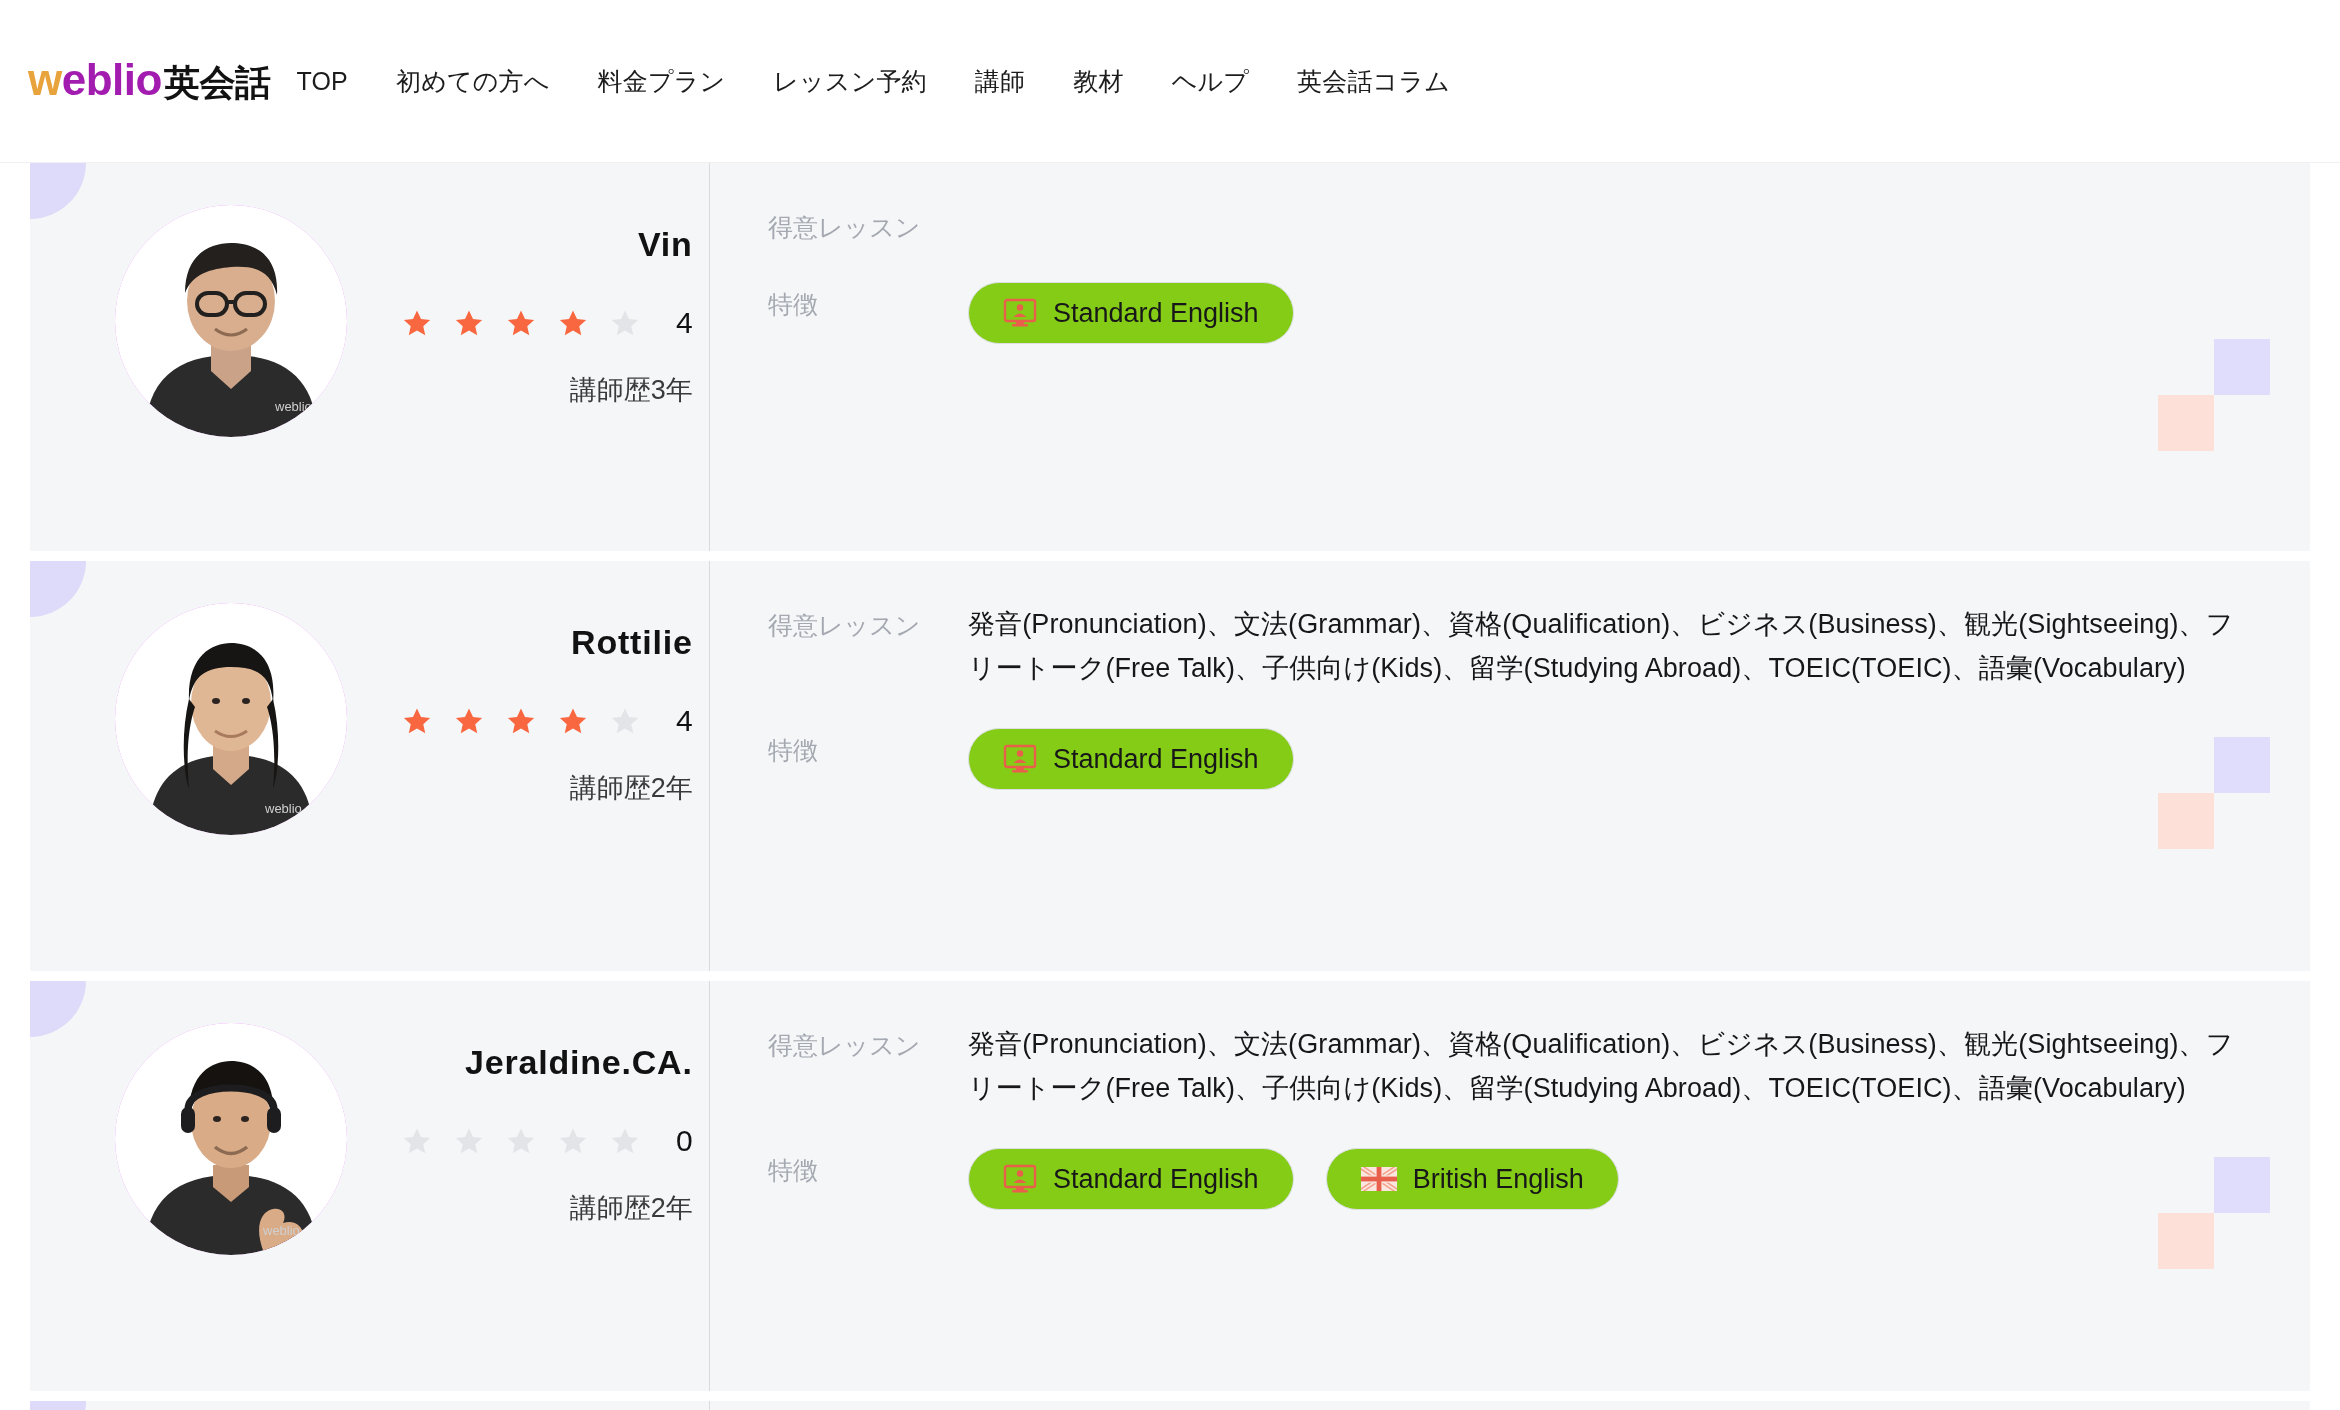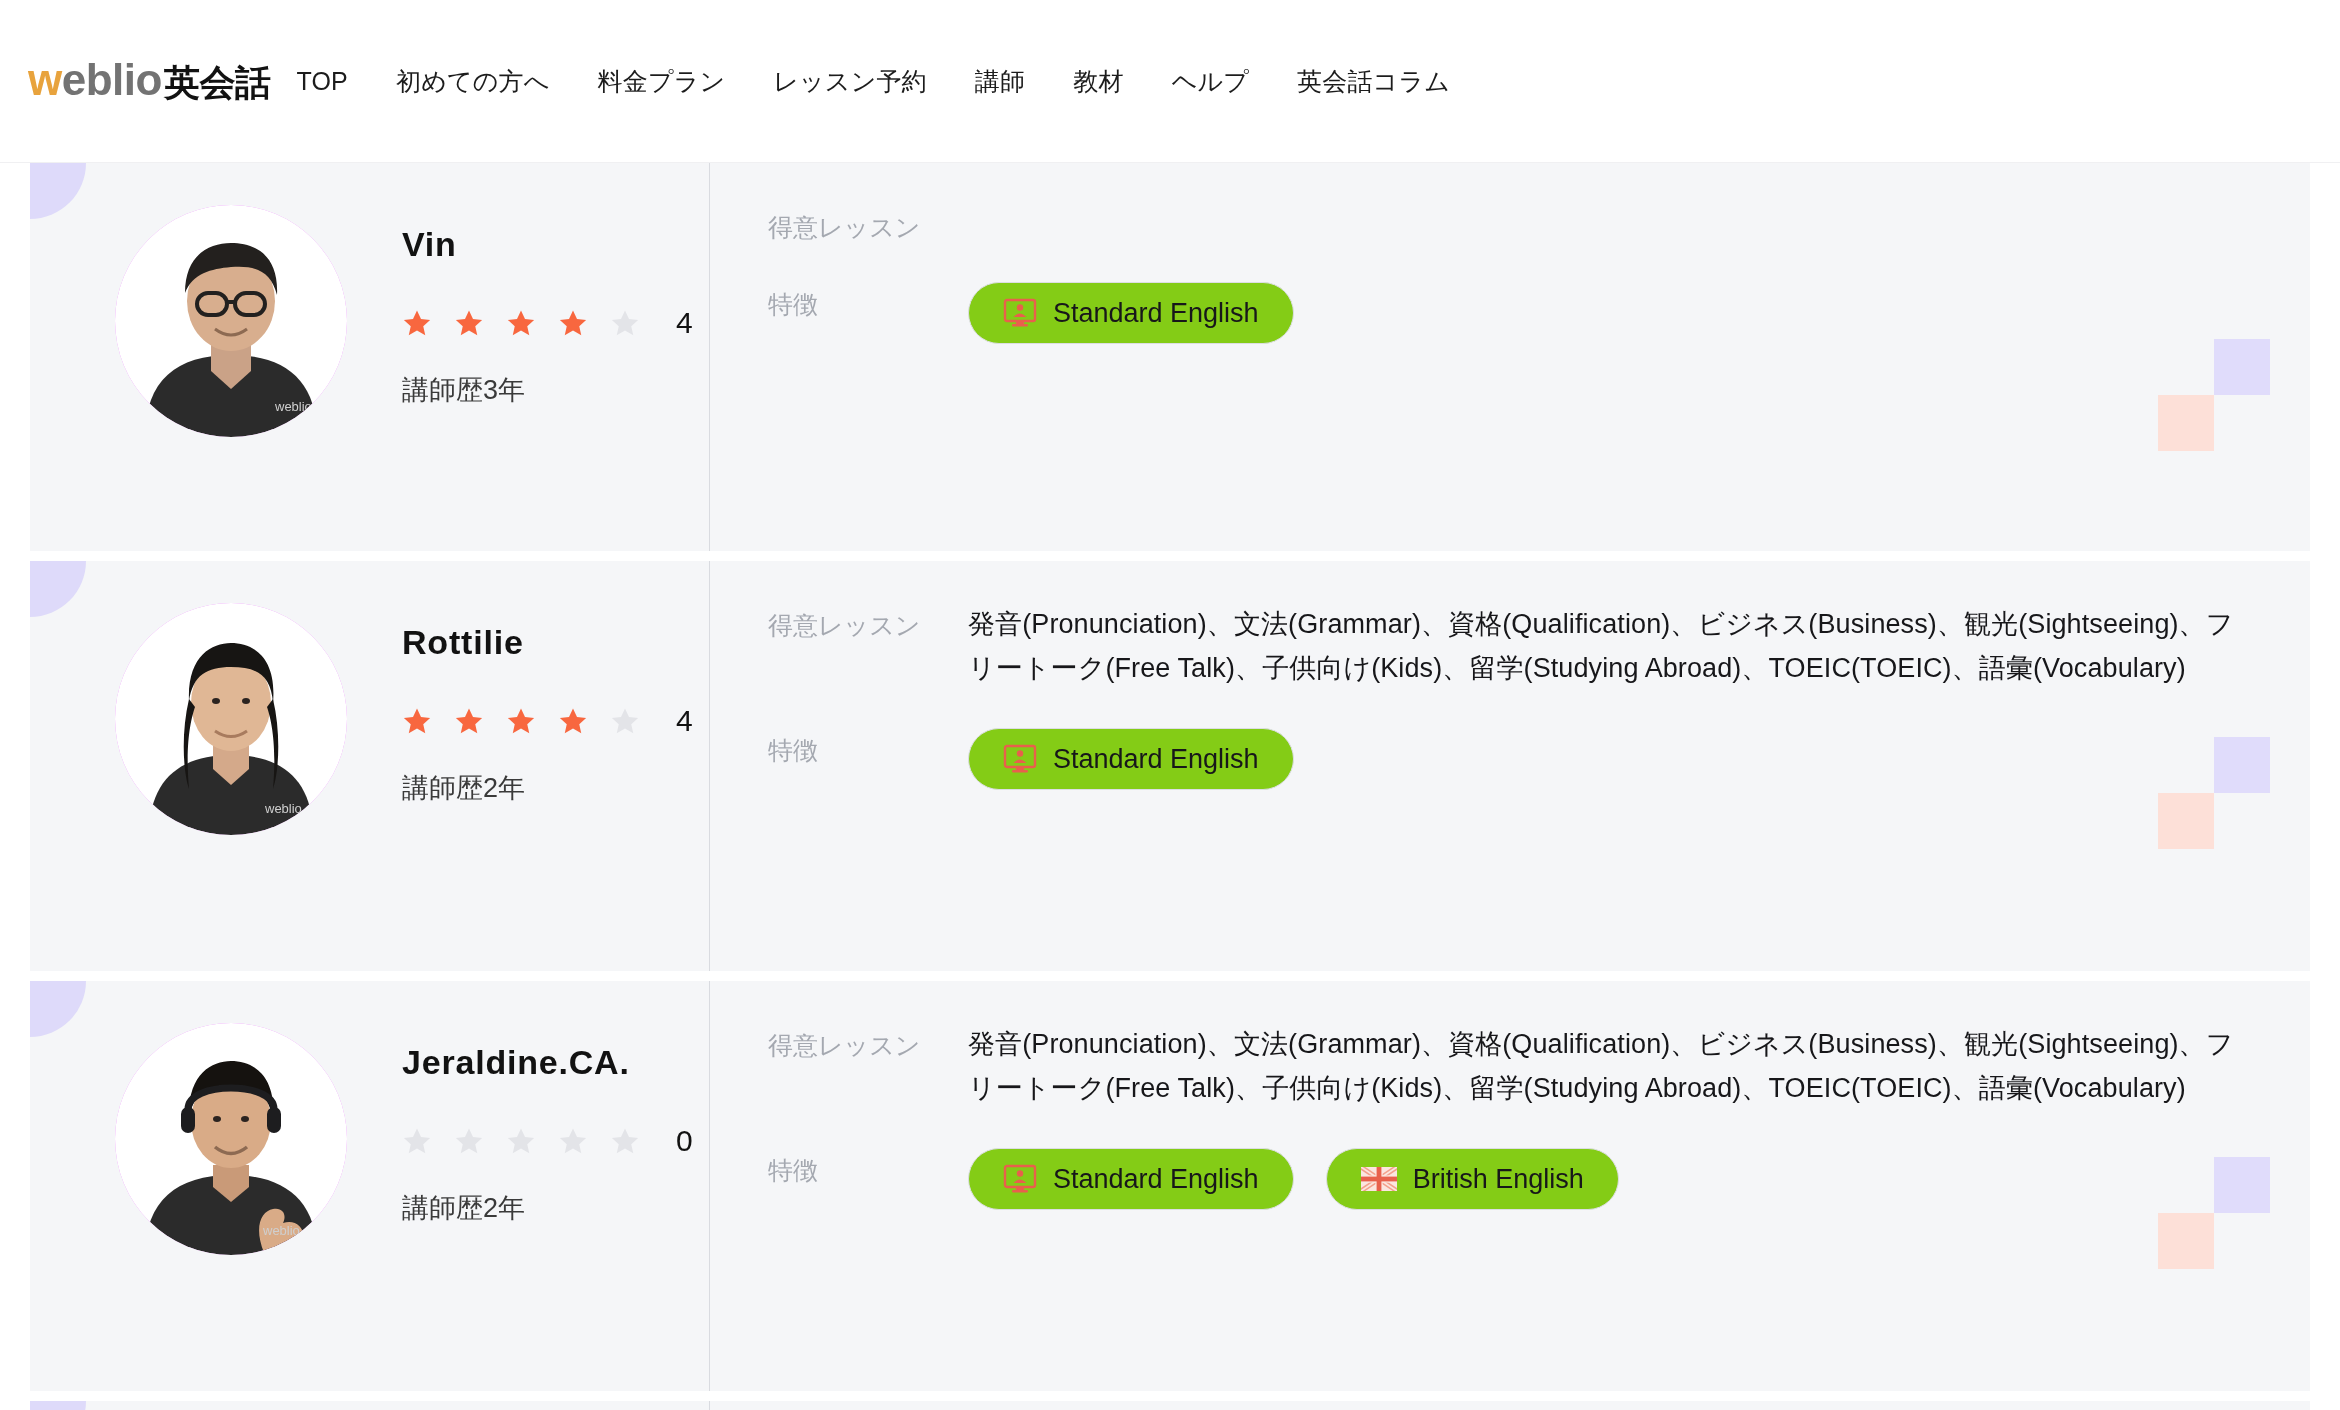--- a/index.html
+++ b/index.html
@@ -27,21 +27,21 @@
   .logo {
     margin-left: 28px;
     font-size: 44px;
     font-weight: 700;
     letter-spacing: -0.5px;
     display: flex;
     align-items: baseline;
     white-space: nowrap;
   }
   .logo-w { color: #e8a33d; }
-  .logo-eblio { color: #737373; }
+  .logo-eblio { color: #a21caf; }
   .logo-jp {
     color: #121212;
     font-size: 36px;
     font-weight: 700;
     margin-left: 2px;
   }
 
   .nav {
     display: flex;
     align-items: center;
@@ -154,20 +154,21 @@
     overflow: hidden;
     background: #f0abfc;
     flex: 0 0 232px;
     position: relative;
   }
   .avatar svg { display: block; width: 100%; height: 100%; }
 
   .info {
     margin-left: 55px;
     padding-top: 20px;
+    text-align: right;
   }
   .teacher-name {
     font-size: 34px;
     font-weight: 700;
     color: #121212;
     letter-spacing: 0.8px;
     white-space: nowrap;
   }
   .rating-row {
     display: flex;

